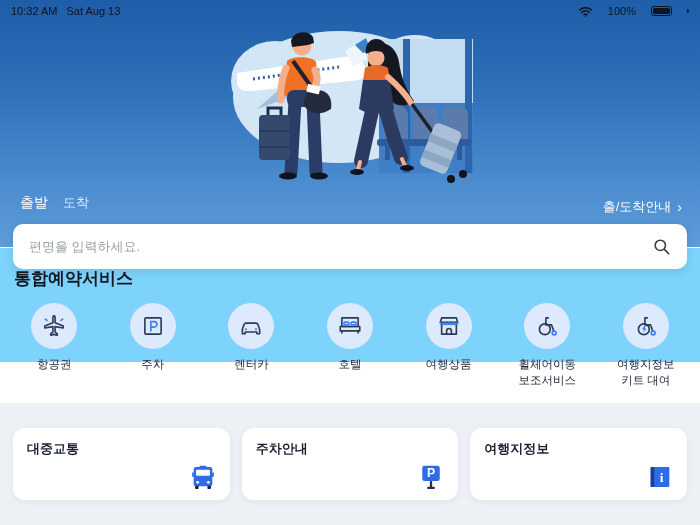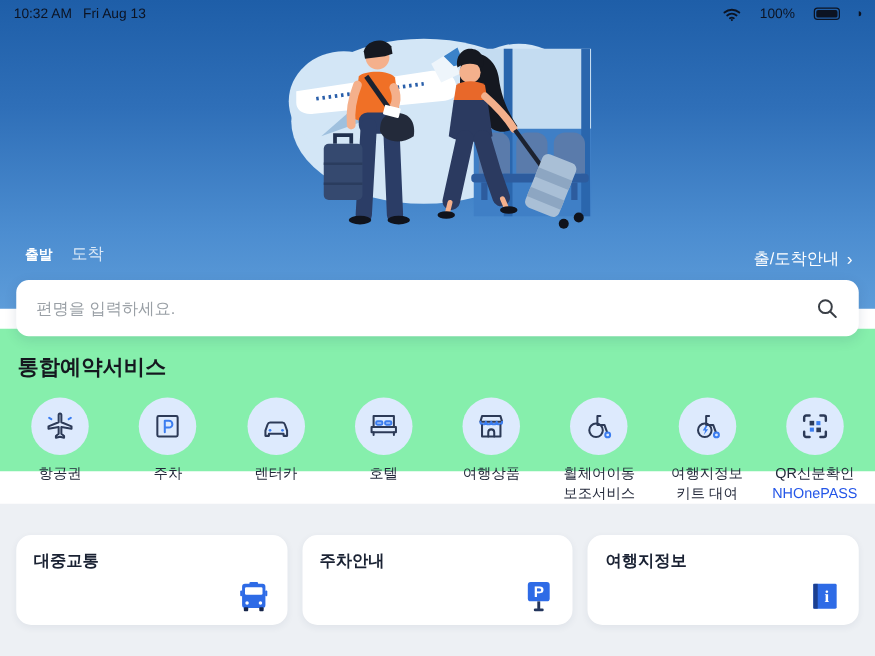--- a/index.html
+++ b/index.html
@@ -27,40 +27,40 @@
   .status-right { display:flex; align-items:center; gap:15px; }
   .battery { width:21px; height:10.5px; border:1px solid #0c1322; border-radius:3px; position:relative; }
   .battery-fill { position:absolute; inset:1px; background:#0c1322; border-radius:1.5px; }
   .battery-cap { width:2px; height:4px; background:#0c1322; border-radius:0 2px 2px 0; }
 
   
   .illustration { position:absolute; left:227px; top:18px; width:246px; height:184px; }
 
   
   .tabs-row { position:absolute; top:194px; left:20px; display:flex; align-items:baseline; gap:15px; z-index:4; }
-  .tab-active { color:#ffffff; font-size:11px; font-weight:bold; cursor:pointer; }
+  .tab-active { color:#ffffff; font-size:14px; font-weight:normal; cursor:pointer; }
   .tab-inactive { color:#ddeaf7; font-size:13px; cursor:pointer; }
   .arrivals-link { position:absolute; top:198px; right:18px; color:#ffffff; font-size:13px; display:flex; gap:6px; align-items:center; cursor:pointer; z-index:4; }
   .chevron { font-size:14px; line-height:1; }
 
   
   .search-bar {
     position:absolute; top:224px; left:13px; right:13px; height:45px;
     background:#ffffff; border-radius:10px; z-index:6;
     box-shadow:0 3px 10px rgba(20,45,85,.12);
     display:flex; align-items:center; padding:0 16px;
   }
   .search-bar input {
     flex:1; border:none; outline:none; font-size:13px; color:#333;
     font-family:"Liberation Sans", sans-serif; background:transparent;
   }
   .search-bar input::placeholder { color:#9aa0a6; }
 
   
-  .services-section { position:absolute; top:263px; left:0; right:0; height:114px; background:#86efac; }
+  .services-section { position:absolute; top:248px; left:0; right:0; height:114px; background:#7dd3fc; }
   .services-title { margin:19px 14px 0 14px; font-size:17px; font-weight:bold; color:#15181f; }
   .services-row { display:flex; padding:13px 5px 0 5px; }
   .service-item { flex:1; text-align:center; cursor:pointer; }
   .service-circle {
     width:46px; height:46px; border-radius:50%; background:#ddeafd;
     margin:0 auto; display:flex; align-items:center; justify-content:center;
   }
   .service-label { margin-top:8px; font-size:11.5px; color:#23293a; line-height:1.35; white-space:pre-line; }
   .brand-blue { color:#2456e8; }
 
@@ -143,21 +143,21 @@
         <rect x="198" y="136" width="29" height="8" fill="#8da6c2"></rect>
       </g>
       <circle cx="224" cy="160" r="4" fill="#10131c"></circle>
       <circle cx="236" cy="155" r="4" fill="#10131c"></circle>
     </g>
   </svg>
 
   <div class="status-bar">
     <div class="status-left">
       <span>10:32 AM</span>
-      <span>Fri Aug 13</span>
+      <span>Sat Aug 13</span>
     </div>
     <div class="status-right">
       <svg width="15" height="11" viewBox="0 0 16 12" fill="none" stroke="#0c1322" stroke-width="1.6" stroke-linecap="round">
         <path d="M1.5 4.4a10 10 0 0113 0"></path>
           <path d="M3.9 7a6.3 6.3 0 018.2 0"></path>
           <path d="M6.3 9.4a3 3 0 013.4 0"></path>
         <circle cx="8" cy="11" r=".9" fill="#0c1322" stroke="none"></circle>
       </svg>
       <span>100%</span>
       <span class="battery">
@@ -263,32 +263,20 @@
           <circle cx="10" cy="15" r="5"></circle>
           <path d="M11 4.5h2.2M11 4.5v6.5h5.2l2 5.5"></path>
           <circle cx="18.6" cy="18.4" r="1.8" stroke="#3b7df0"></circle>
           <path d="M10.6 11.6l-2.1 3.6h1.8l-1 3.2 3.2-4.1h-1.8l1.3-2.7z" fill="#3b7df0" stroke="none"></path>
         </svg>
       </div>
       <div class="service-label">여행지정보
 키트 대여</div>
     </div>
 
-    <div class="service-item">
-      <div class="service-circle">
-        <svg width="26" height="26" viewBox="0 0 24 24" fill="none" stroke="#2c3a57" stroke-width="1.8" stroke-linecap="round" stroke-linejoin="round">
-          <path d="M4 8V5.5A1.5 1.5 0 015.5 4H8M16 4h2.5A1.5 1.5 0 0120 5.5V8M20 16v2.5a1.5 1.5 0 01-1.5 1.5H16M8 20H5.5A1.5 1.5 0 014 18.5V16"></path>
-          <rect x="8" y="8" width="3.4" height="3.4" fill="#2c3a57" stroke="none"></rect>
-          <rect x="13" y="8.2" width="3" height="3" fill="#3b7df0" stroke="none"></rect>
-          <rect x="8.2" y="13" width="3" height="3" fill="#3b7df0" stroke="none"></rect>
-          <rect x="13" y="13" width="3.4" height="3.4" fill="#2c3a57" stroke="none"></rect>
-        </svg>
-      </div>
-      <div class="service-label"><span>QR신분확인</span><br><span class="brand-blue">NHOnePASS</span></div>
-    </div>
 
   </div>
 </div>
 
 <div class="bottom-section">
   <div class="cards-row">
 
     <div class="card">
       <div class="card-label">대중교통</div>
       <svg class="card-icon" width="28" height="28" viewBox="0 0 24 24">

